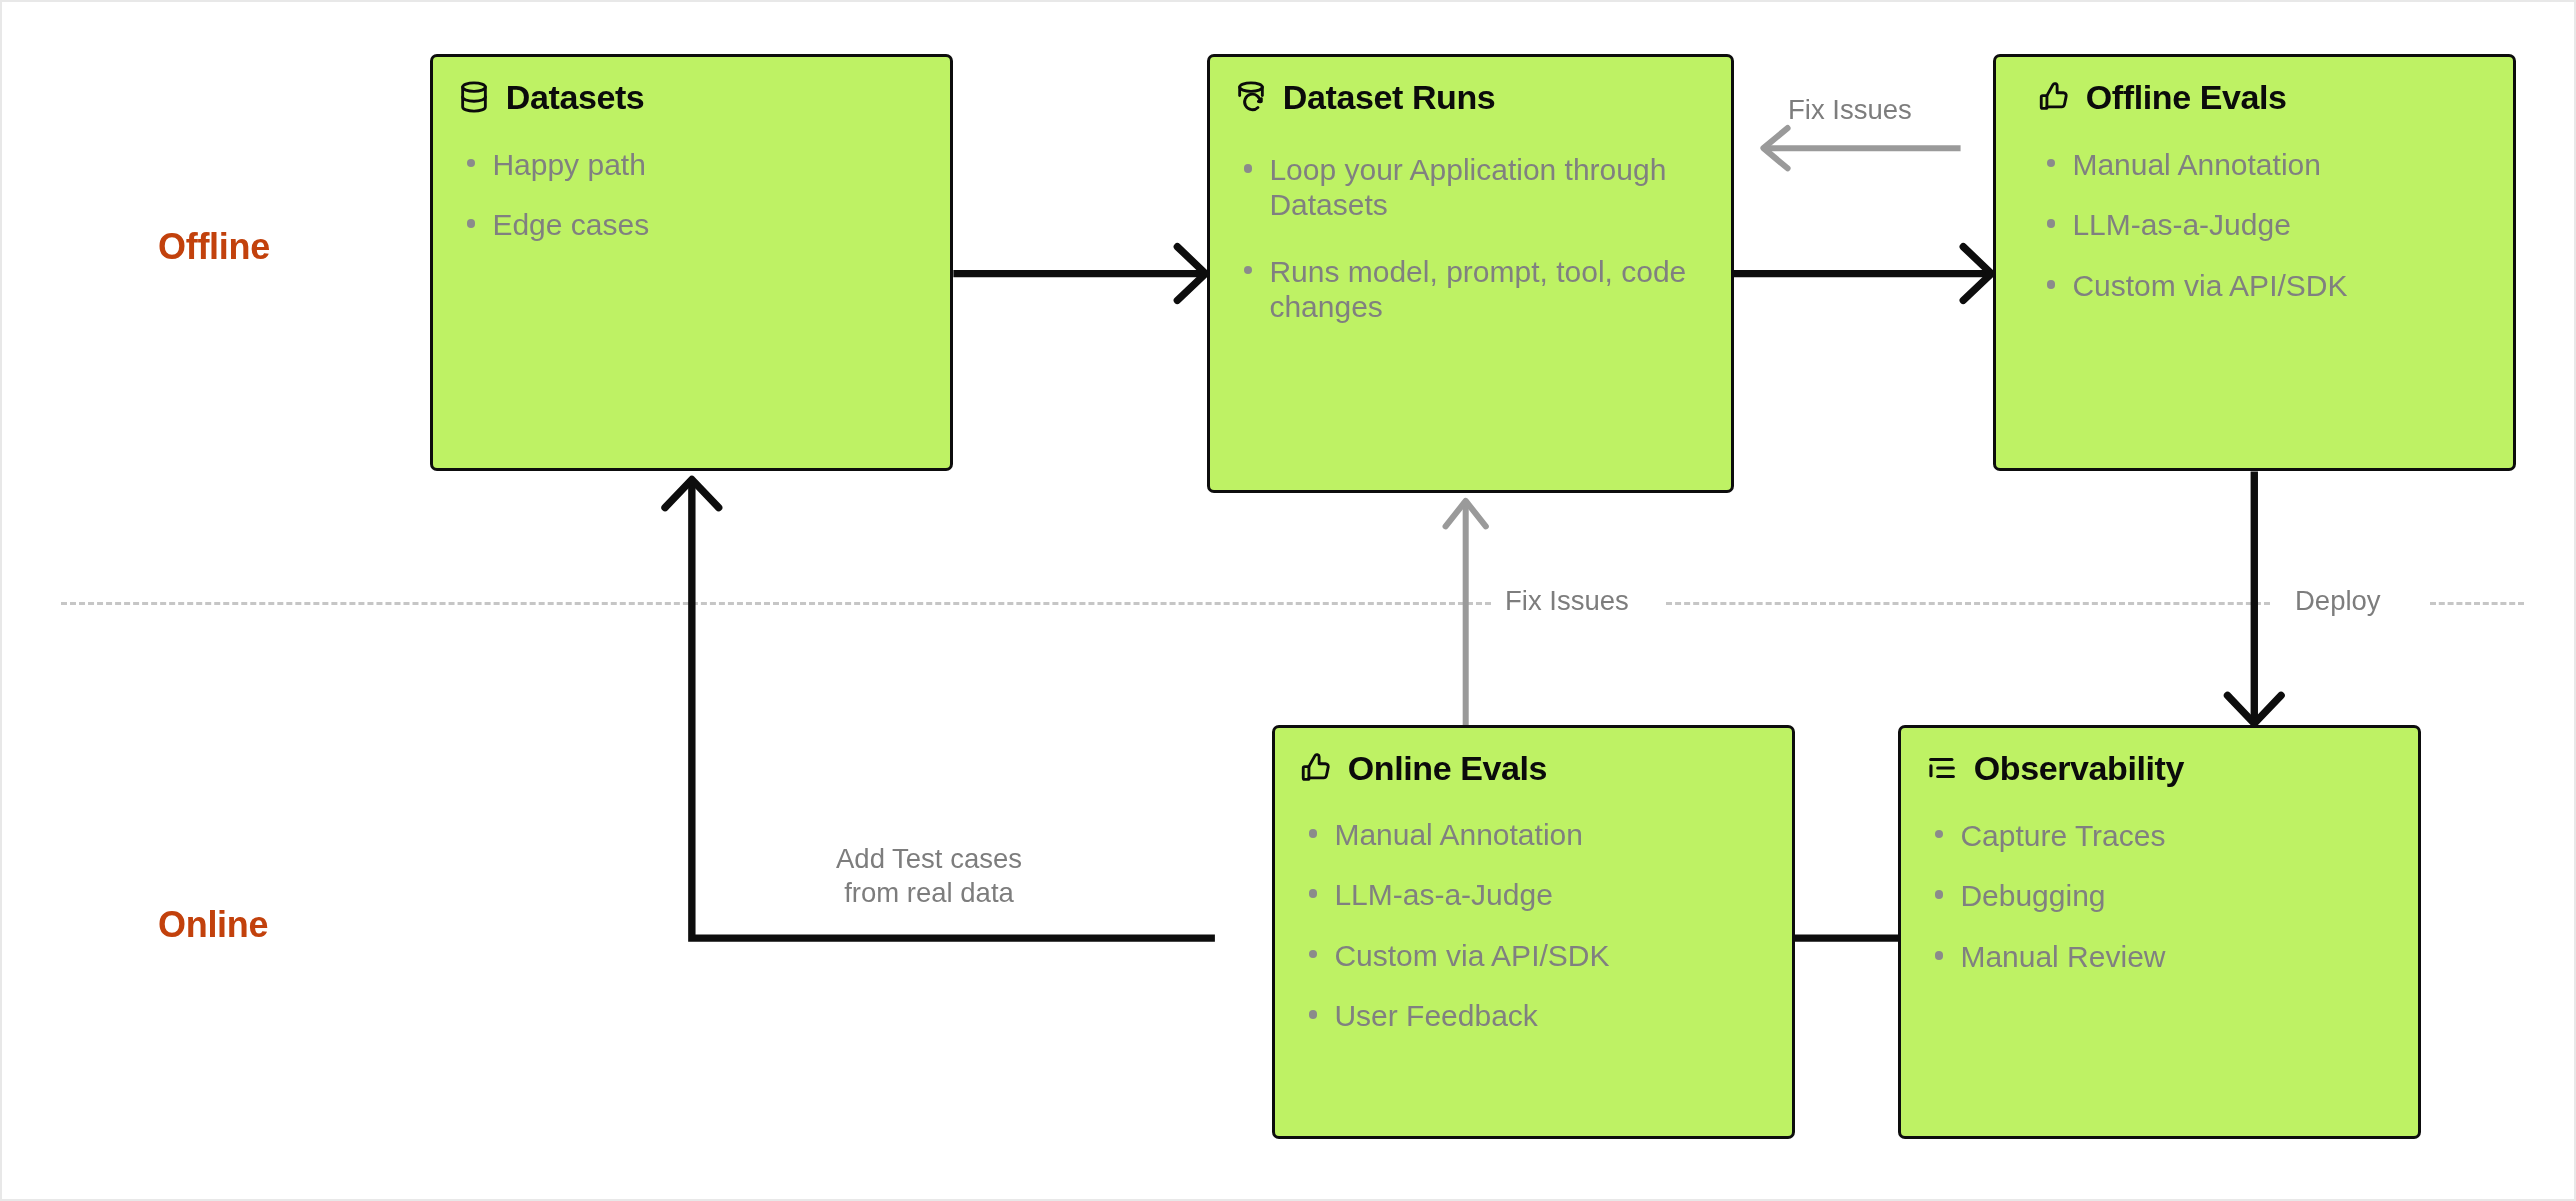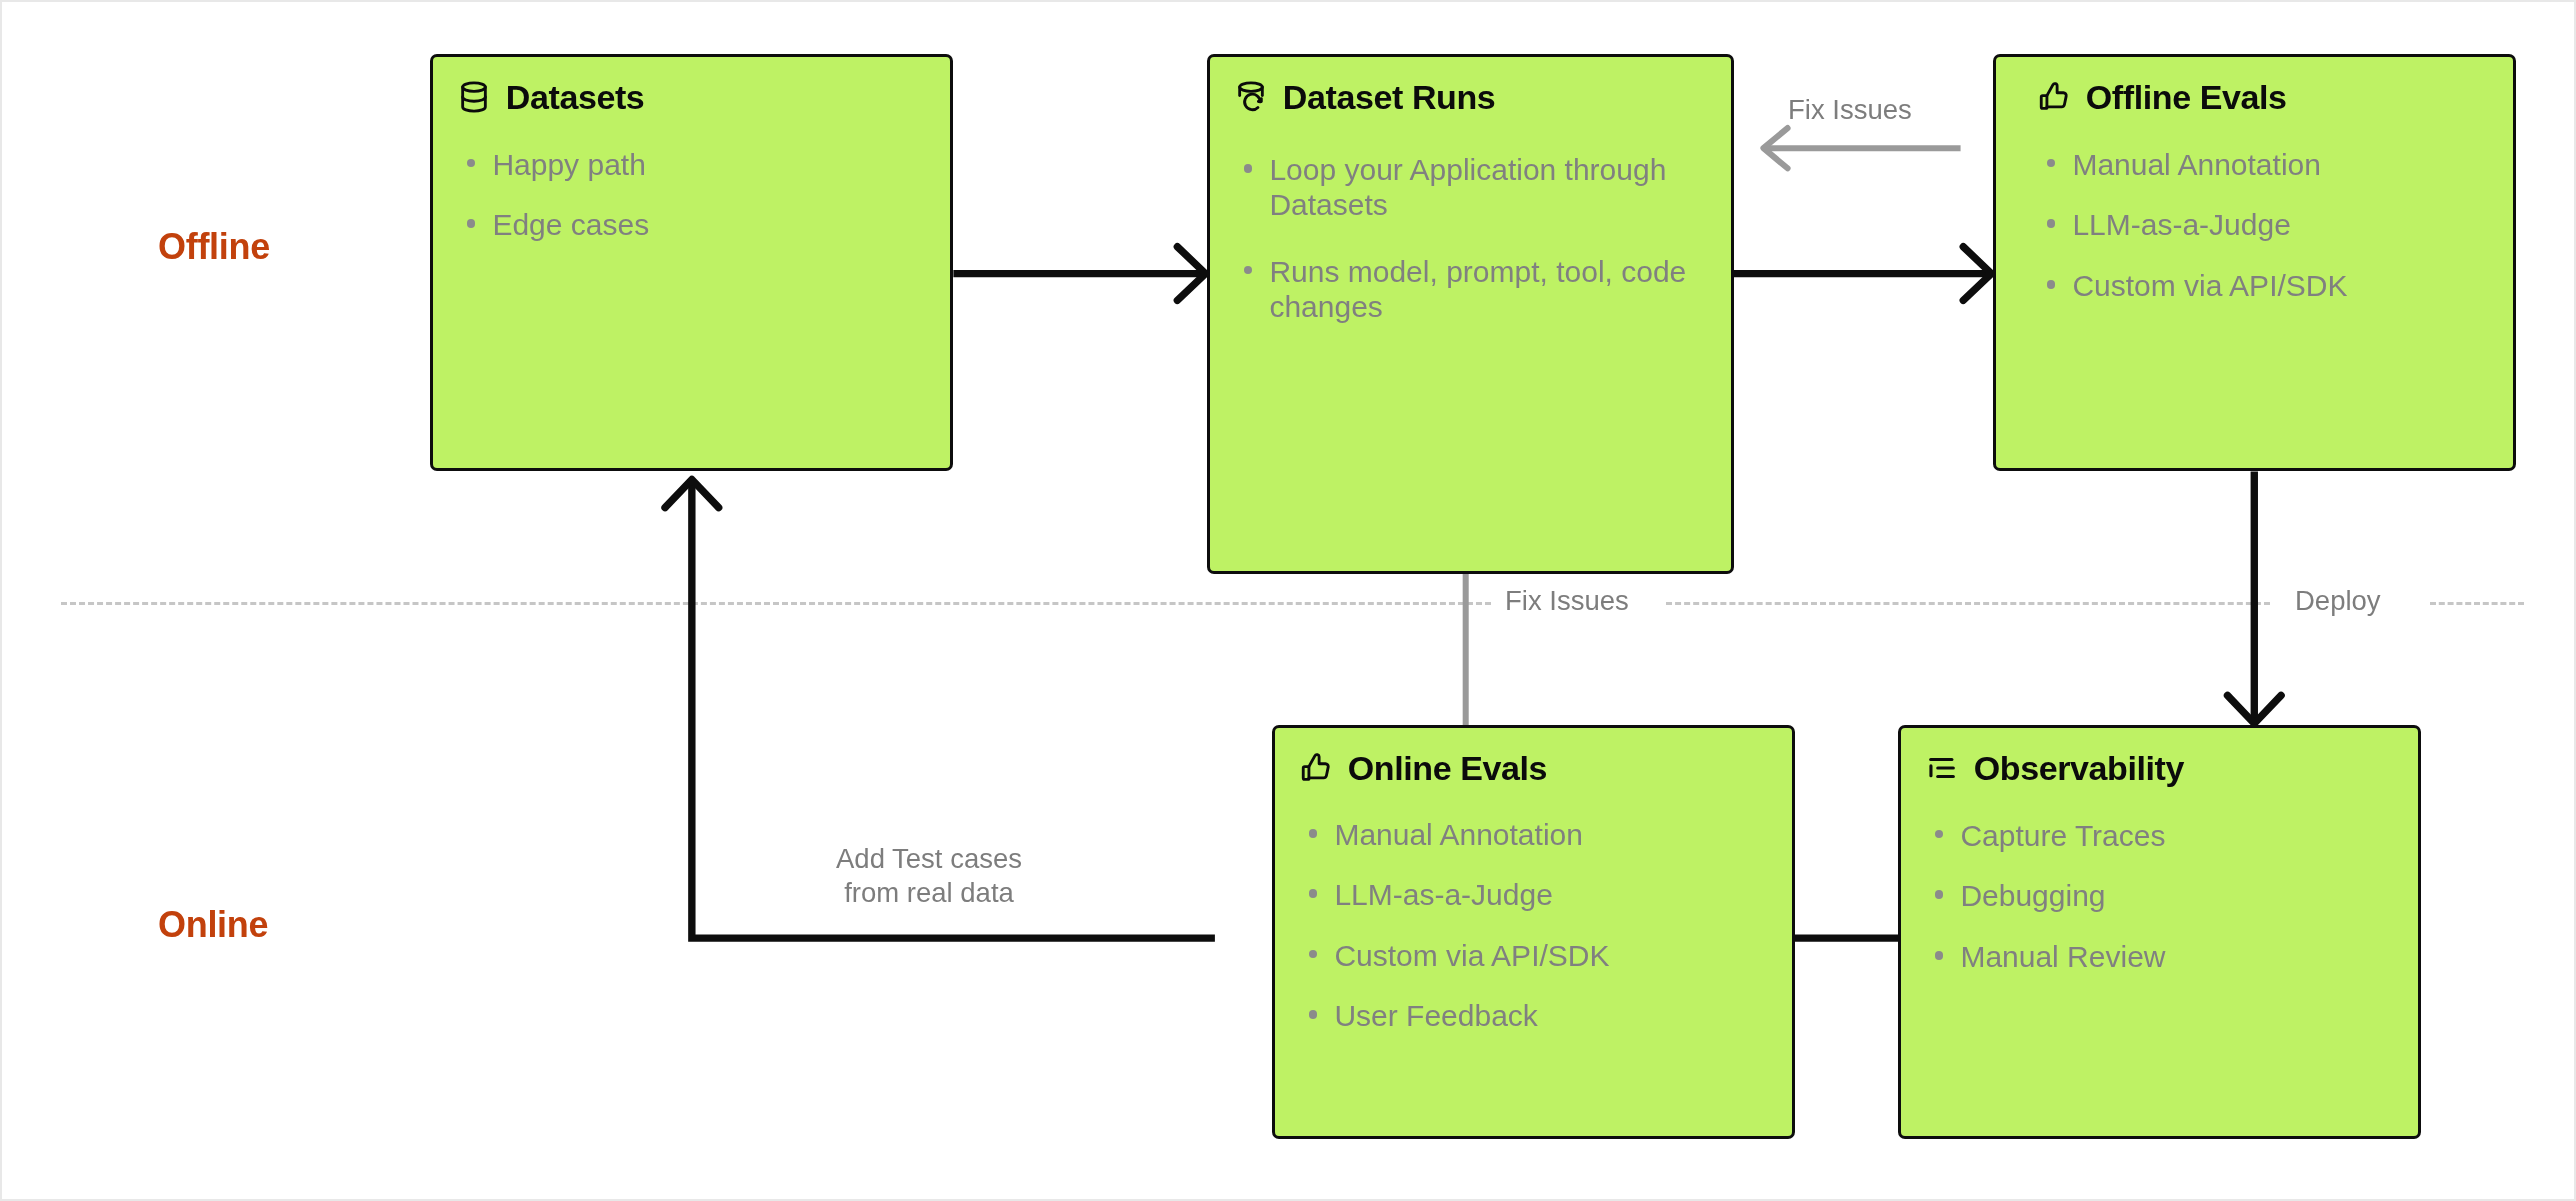--- a/index.html
+++ b/index.html
@@ -50,21 +50,21 @@
   
   .node{
     position:absolute;
     background:#bef264;
     border:3.4px solid #0d0d0d;
     border-radius:7px;
     box-sizing:border-box;
     padding:16px 23px 0 23px;
   }
   #node-datasets     { left:428px;  top:52px;   width:523px;  height:417px; }
-  #node-dataset-runs { left:1205px; top:52px;   width:527px;  height:520px; }
+  #node-dataset-runs { left:1205px; top:52px;   width:527px;  height:439px; }
   #node-offline-evals{ left:1991px; top:52px;   width:523px;  height:417px;padding-left:40px; }
   #node-online-evals { left:1270px; top:723px; width:523px;  height:414px; }
   #node-observability{ left:1896px; top:723px; width:523px;  height:414px; }
 
   .node-head{
     display:flex;
     align-items:center;
     gap:14.8px;
     height:48px;
   }

